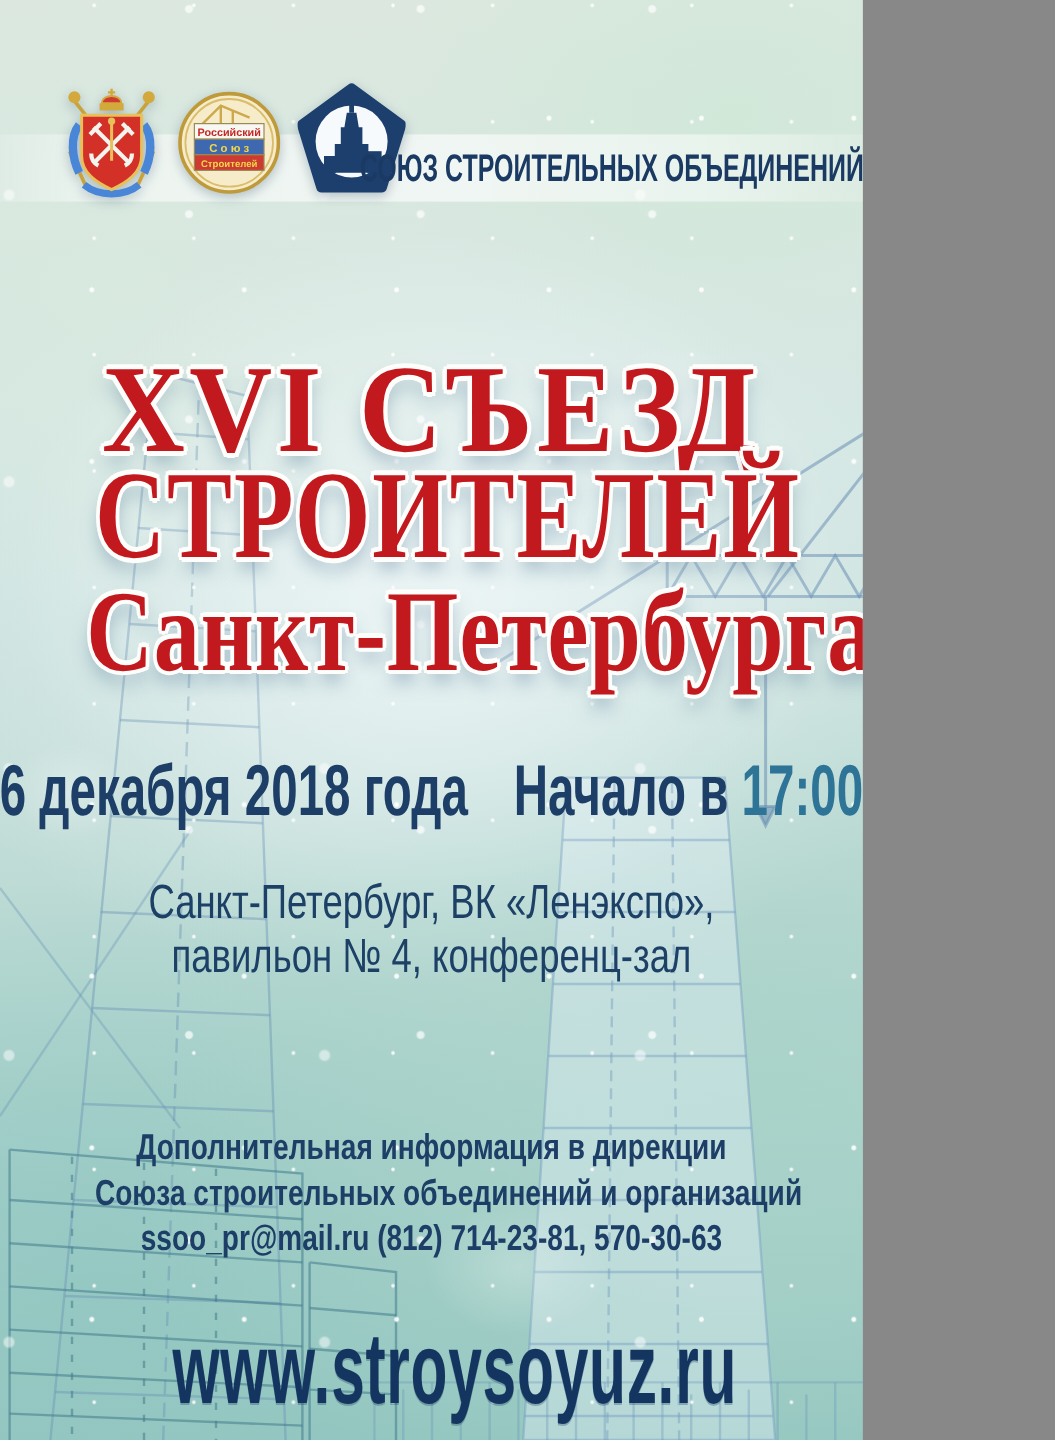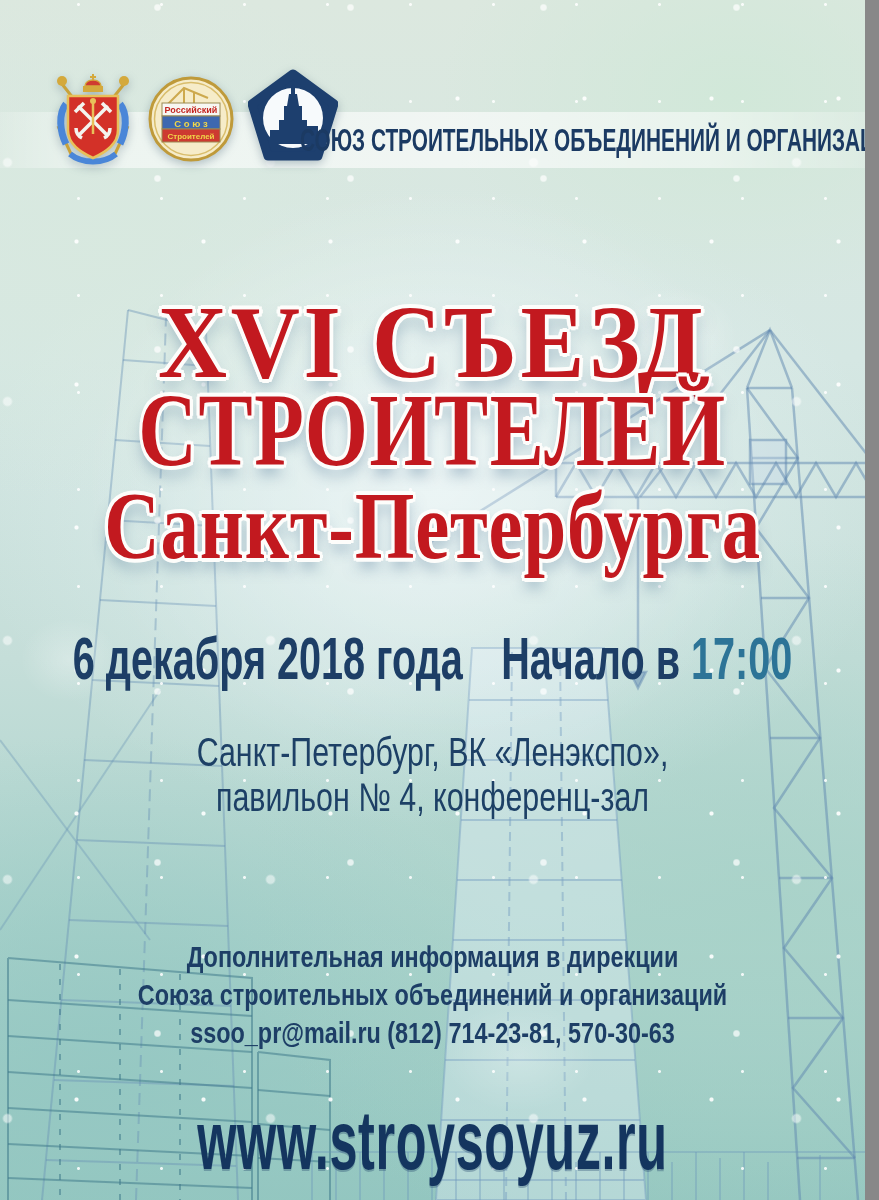--- a/index.html
+++ b/index.html
@@ -1,17 +1,17 @@
 <!DOCTYPE html>
 <html><head>
 <meta charset="utf-8">
 <style>
   html,body{margin:0;padding:0;background:#888;}
   .poster{
-    position:relative;width:865px;height:1200px;overflow:hidden;
+    position:relative;width:719px;height:1200px;overflow:hidden;
     font-family:"Liberation Sans",sans-serif;
     background:
       radial-gradient(420px 300px at 85% 8%, rgba(208,232,216,.9), transparent 70%),
       radial-gradient(500px 380px at 12% 20%, rgba(216,233,223,.85), transparent 70%),
       radial-gradient(620px 430px at 50% 42%, rgba(228,242,244,.75), transparent 75%),
       radial-gradient(700px 500px at 88% 76%, rgba(168,210,200,.8), transparent 75%),
       radial-gradient(620px 460px at 12% 90%, rgba(148,199,194,.85), transparent 75%),
       linear-gradient(180deg,#dce8df 0%,#d5e7e3 30%,#c5ded9 55%,#abd3cc 78%,#93c6bf 100%);
   }
   .bg-art{position:absolute;inset:0;}

